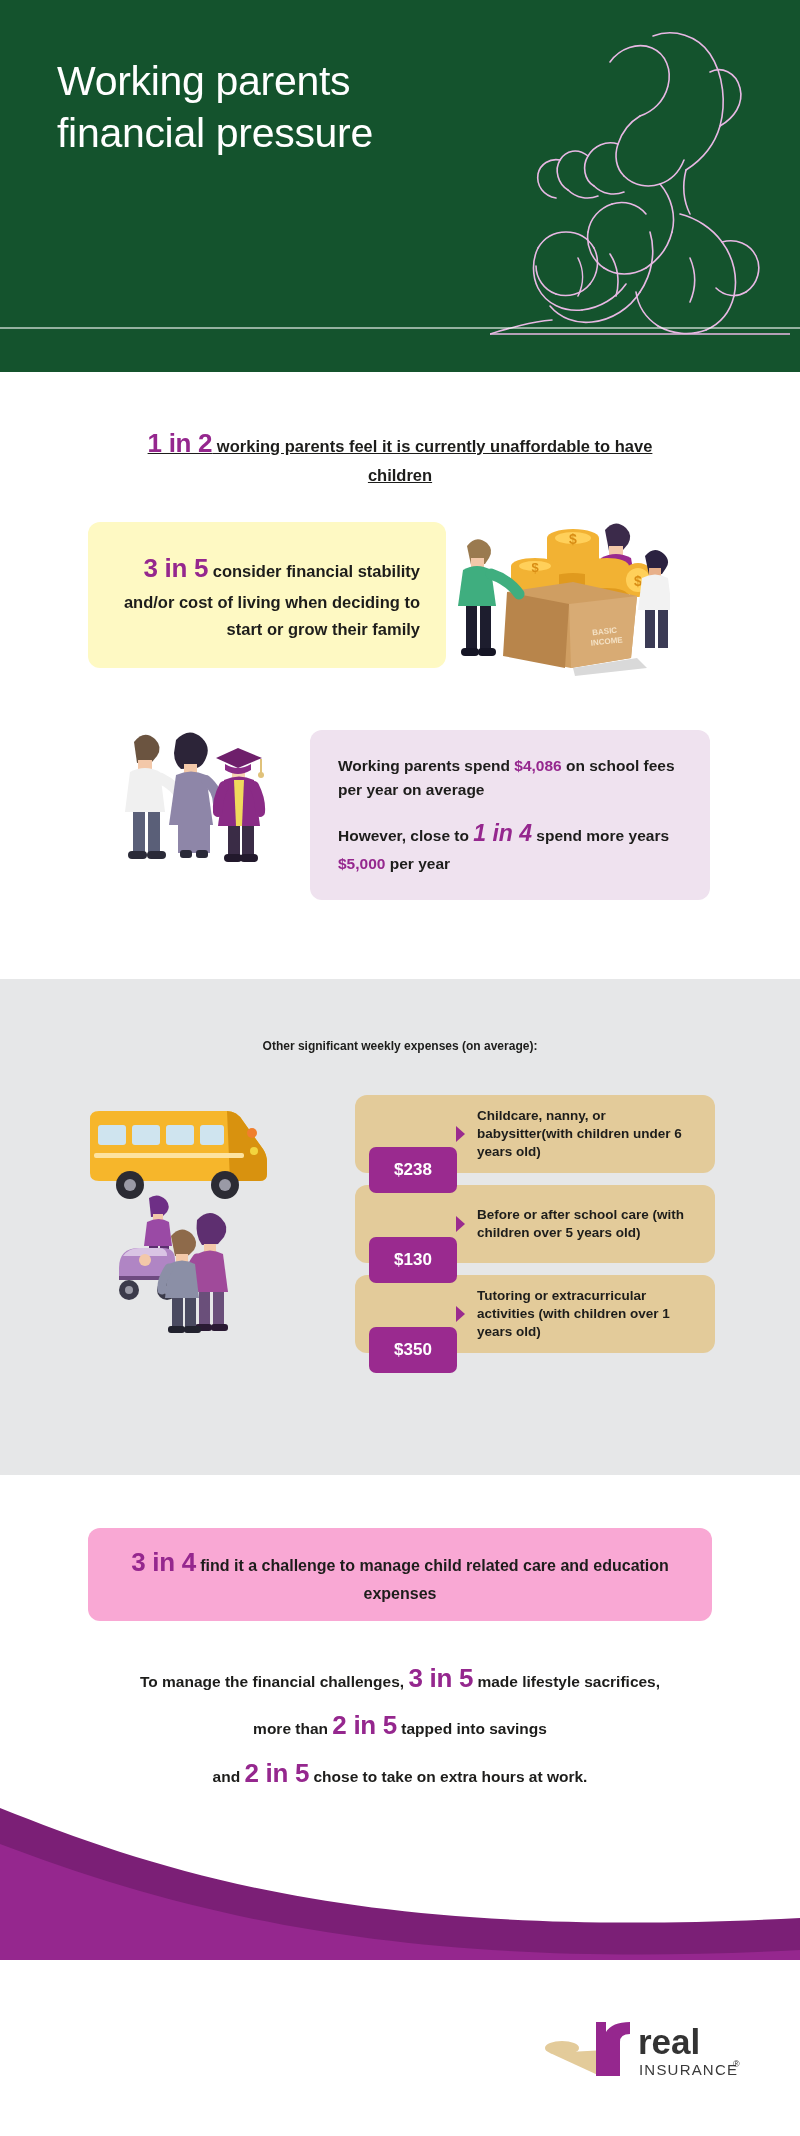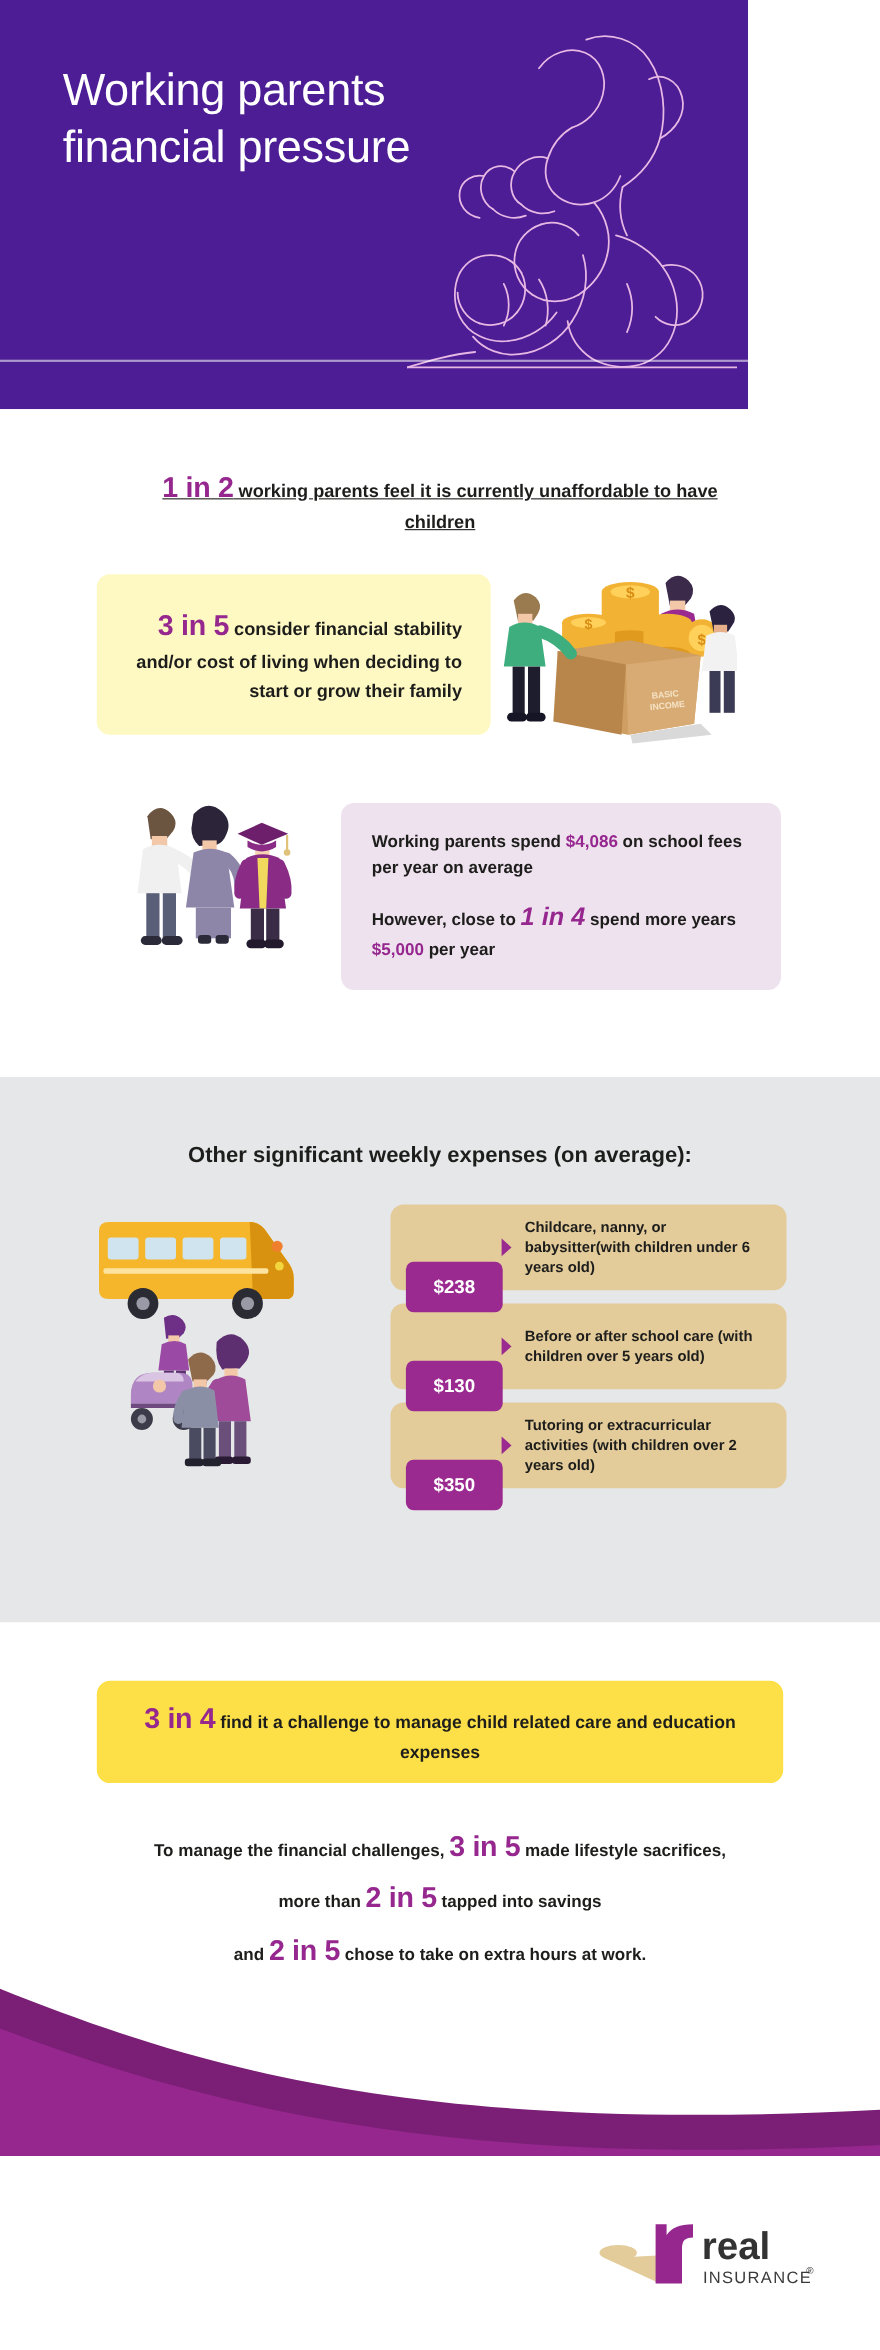--- a/index.html
+++ b/index.html
@@ -18,23 +18,23 @@
     position: relative;
     width: 800px;
     height: 2136px;
     background: #ffffff;
   }
 
   
   .header {
     position: absolute;
     left: 0; top: 0;
-    width: 680px;
+    width: 800px;
     height: 372px;
-    background: #4c1d95;
+    background: #14532d;
     overflow: hidden;
   }
   .header-title {
     position: absolute;
     left: 57px;
     top: 56px;
     color: #ffffff;
     font-size: 41px;
     font-weight: normal;
     line-height: 1.26;
@@ -158,21 +158,21 @@
     position: absolute;
     left: 0; top: 979px;
     width: 800px; height: 496px;
     background: #e6e7e8;
   }
   .grey-heading {
     position: absolute;
     left: 0; top: 60px;
     width: 800px;
     text-align: center;
-    font-size: 20px;
+    font-size: 12px;
     font-weight: bold;
     color: #1d1d1b;
   }
   .art-bus {
     position: absolute;
     left: 80px;
     top: 110px;
     width: 190px;
     height: 120px;
   }
@@ -244,21 +244,21 @@
     left: 0; top: 1475px;
     width: 800px; height: 355px;
     background: #ffffff;
   }
   .card-purple-2 {
     position: absolute;
     left: 88px;
     top: 53px;
     width: 624px;
     height: 93px;
-    background: #fde047;
+    background: #f9a8d4;
     border-radius: 12px;
     display: flex;
     align-items: center;
     box-sizing: border-box;
     padding: 0 40px;
   }
   .card-purple-2 .txt {
     text-align: center;
     font-size: 16px;
     line-height: 1.55;
@@ -561,21 +561,21 @@
           <div class="badge-tip"></div>
         </div>
         <div class="expense-label">Before or after school care (with children over 5 years old)</div>
       </div>
 
       <div class="expense-card">
         <div class="badge-wrap">
           <div class="badge">$350</div>
           <div class="badge-tip"></div>
         </div>
-        <div class="expense-label">Tutoring or extracurricular activities (with children over 2 years old)</div>
+        <div class="expense-label">Tutoring or extracurricular activities (with children over 1 years old)</div>
       </div>
 
     </div>
   </div>
 
   <div class="sec-white-2">
     <div class="card-purple-2">
       <div class="txt">
         <span class="big">3 in 4</span><span> find it a challenge to manage child related care and education expenses</span>
       </div>

